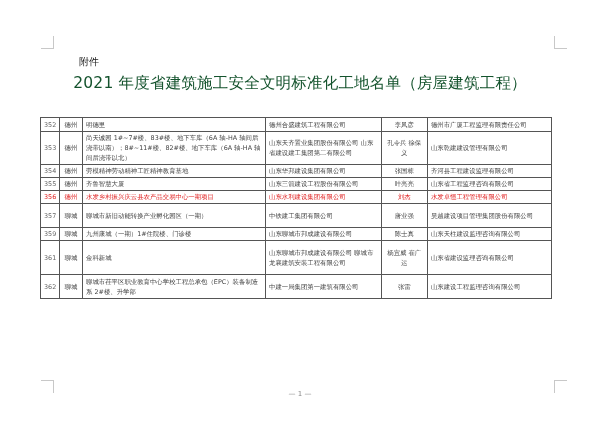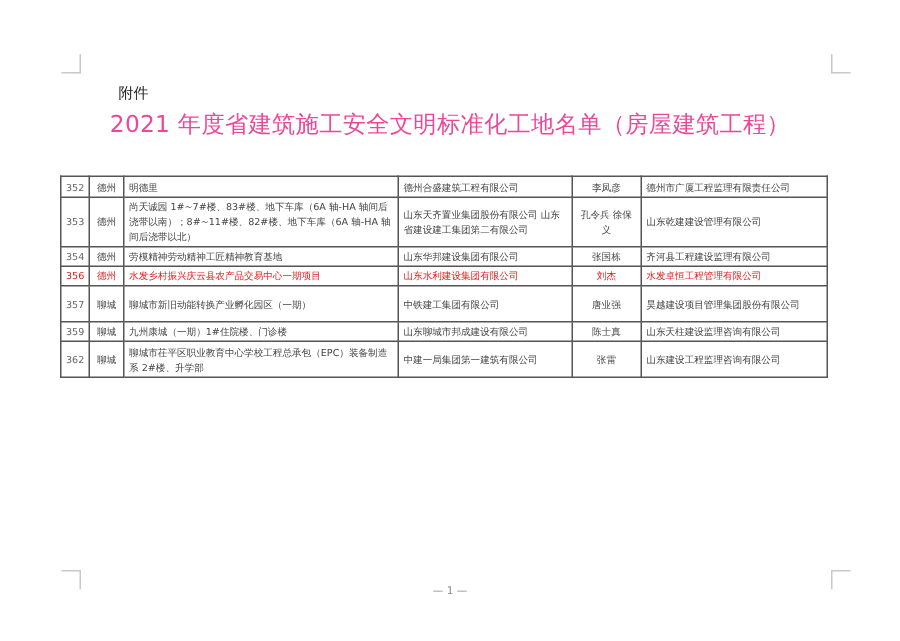--- a/index.html
+++ b/index.html
@@ -8,21 +8,21 @@
     font-family: "DejaVu Sans", "Liberation Sans", sans-serif; color: #333;
   }
   .corner { position: absolute; width: 12px; height: 12px; border-color: #c8c8c8; border-style: solid; border-width: 0; }
   .corner.tl { left: 41px; top: 36px; border-right-width: 1px; border-bottom-width: 1px; }
   .corner.tr { left: 554px; top: 36px; border-left-width: 1px; border-bottom-width: 1px; }
   .corner.bl { left: 41px; top: 380px; border-right-width: 1px; border-top-width: 1px; }
   .corner.br { left: 554px; top: 380px; border-left-width: 1px; border-top-width: 1px; }
   .attach { position: absolute; left: 54px; top: 55px; font-size: 10px; color: #222; padding-left: 25px; }
   .title {
     position: absolute; left: 0; width: 600px; top: 73px; text-align: center;
-    font-size: 15.5px; color: #ec4899; letter-spacing: 0.2px;
+    font-size: 15.5px; color: #14532d; letter-spacing: 0.2px;
   }
   table.list {
     position: absolute; left: 40px; top: 117px; width: 512px;
     border-collapse: collapse; table-layout: fixed;
     font-size: 6.4px; line-height: 10px; color: #444;
   }
   table.list td {
     border: 0.8px solid #555; padding: 1px 3px; vertical-align: middle; overflow: hidden;
   }
   table.list { border: 1.3px solid #333; padding-left: 32px; }
@@ -76,20 +76,28 @@
       <td>山东乾建建设管理有限公司</td>
     </tr>
     <tr style="height:12px">
       <td class="no">354</td>
       <td class="city">德州</td>
       <td>劳模精神劳动精神工匠精神教育基地</td>
       <td>山东华邦建设集团有限公司</td>
       <td class="mgr">张国栋</td>
       <td>齐河县工程建设监理有限公司</td>
     </tr>
+    <tr style="height:12px">
+      <td class="no">355</td>
+      <td class="city">德州</td>
+      <td>齐鲁智慧大厦</td>
+      <td>山东三箭建设工程股份有限公司</td>
+      <td class="mgr">叶亮亮</td>
+      <td>山东省工程监理咨询有限公司</td>
+    </tr>
     <tr class="highlight" style="height:12px">
       <td class="no">356</td>
       <td class="city">德州</td>
       <td>水发乡村振兴庆云县农产品交易中心一期项目</td>
       <td>山东水利建设集团有限公司</td>
       <td class="mgr">刘杰</td>
       <td>水发卓恒工程管理有限公司</td>
     </tr>
     <tr style="height:24px">
       <td class="no">357</td>
@@ -100,20 +108,28 @@
       <td>昊越建设项目管理集团股份有限公司</td>
     </tr>
     <tr style="height:12px">
       <td class="no">359</td>
       <td class="city">聊城</td>
       <td>九州康城（一期）1#住院楼、门诊楼</td>
       <td>山东聊城市邦成建设有限公司</td>
       <td class="mgr">陈士真</td>
       <td>山东天柱建设监理咨询有限公司</td>
     </tr>
+    <tr style="height:34px">
+      <td class="no">361</td>
+      <td class="city">聊城</td>
+      <td>金科新城</td>
+      <td>山东聊城市邦成建设有限公司 聊城市龙襄建筑安装工程有限公司</td>
+      <td class="mgr">杨宜威 崔广运</td>
+      <td>山东省建设监理咨询有限公司</td>
+    </tr>
     <tr style="height:24px">
       <td class="no">362</td>
       <td class="city">聊城</td>
       <td>聊城市茌平区职业教育中心学校工程总承包（EPC）装备制造系 2#楼、升学部</td>
       <td>中建一局集团第一建筑有限公司</td>
       <td class="mgr">张雷</td>
       <td>山东建设工程监理咨询有限公司</td>
     </tr>
   </tbody>
 </table>

